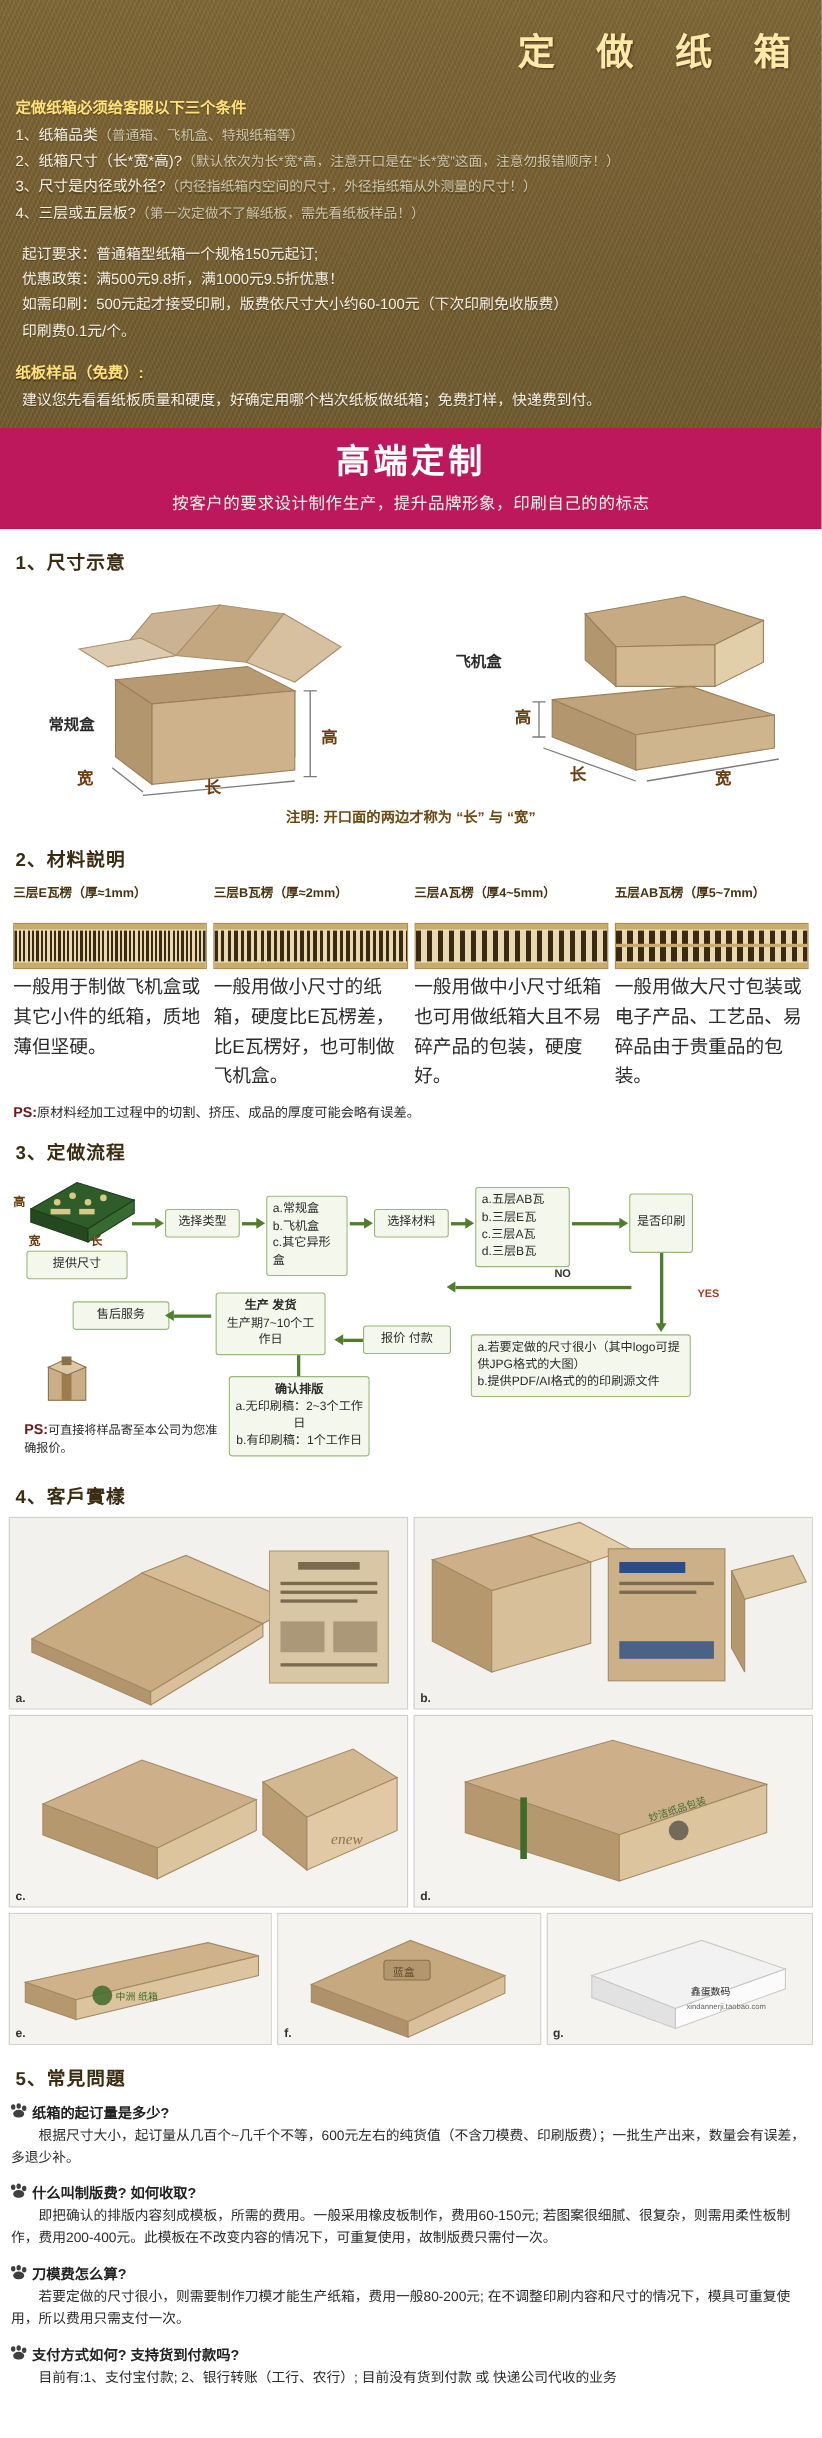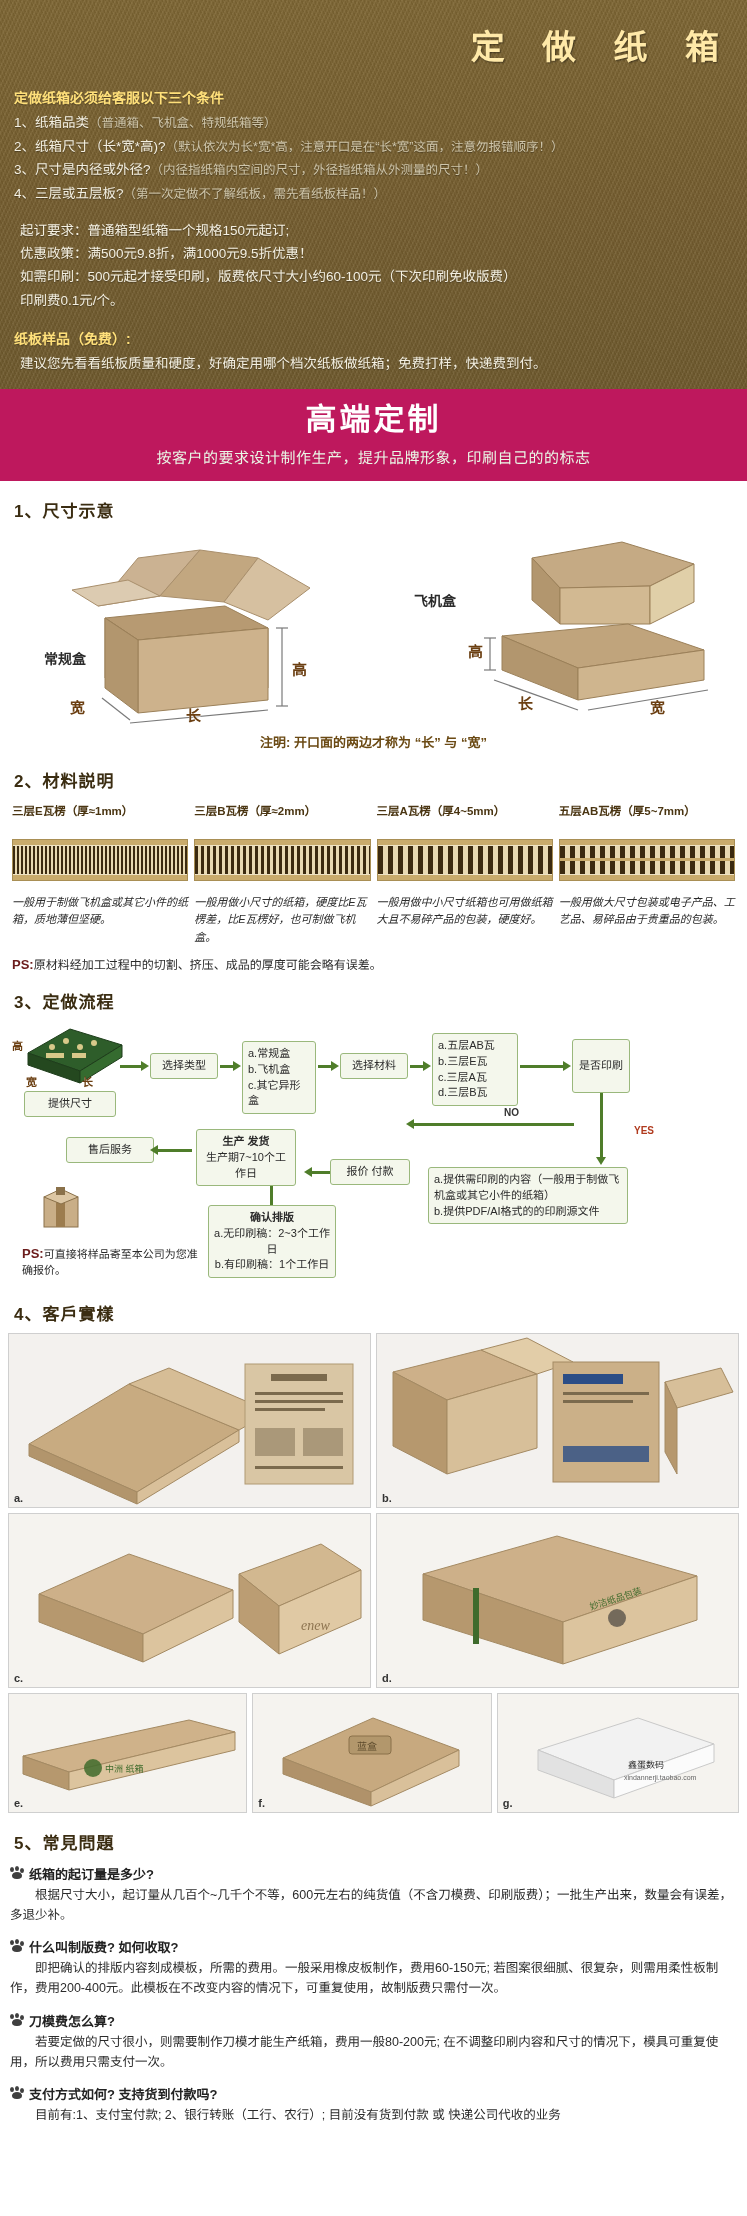--- a/index.html
+++ b/index.html
@@ -111,21 +111,21 @@
     position: absolute; left: 0; right: 0; height: 5px; background: #c9ab6c;
   }
   .flute .liner-top { top: 0; } .flute .liner-bot { bottom: 0; }
   .flute .liner-mid { position:absolute; left:0; right:0; top:50%; margin-top:-2px; height:4px; background:#c9ab6c; }
   .wave {
     position: absolute; left: 0; right: 0;
     background-image: repeating-linear-gradient(90deg,
       #3b2a10 0px, #3b2a10 3px, #e8d9b2 3px, #e8d9b2 7px,
       #3b2a10 7px, #3b2a10 10px, #e8d9b2 10px, #e8d9b2 14px);
   }
-  .mat-txt { font-size: 11px; line-height: 1.6; color: #2b2b2b; margin-top: 13px; font-style: italic; }
+  .mat-txt { font-size: 17px; line-height: 1.6; color: #2b2b2b; margin-top: 3px; }
   .ps-note { font-size: 12px; color: #2b2b2b; margin: 8px 0 0 2px; }
   .ps-note b { color: #6b1b1b; font-size: 13px; }
 
   
   .flow { position: relative; height: 265px; margin-top: 4px; }
   .fbox {
     position: absolute;
     border: 1px solid #9ab87c;
     background: #f4f7ec;
     border-radius: 3px;
@@ -389,21 +389,21 @@
 
       <div class="fbox" style="left:562px; top:20px; width:58px; height:54px; display:flex; align-items:center; justify-content:center;">
         <span>是否印刷</span>
       </div>
 
       <div class="arrow v" style="left:590px; top:74px; height:66px;"></div>
       <div class="ahead d" style="left:586px; top:138px;"></div>
       <span class="flow-tag" style="left:624px; top:106px;">YES</span>
 
       <div class="fbox left" style="left:418px; top:148px; width:200px;">
-        <span>a.提供需印刷的内容（一般用于制做飞机盒或其它小件的纸箱）</span><br>
+        <span>a.若要定做的尺寸很小（其中logo可提供JPG格式的大图）</span><br>
         <span>b.提供PDF/AI格式的的印刷源文件</span>
       </div>
 
       <div class="arrow h" style="left:404px; top:104px; width:160px;"></div>
       <div class="ahead l" style="left:396px; top:100px;"></div>
       <span class="flow-tag no" style="left:470px; top:88px;">NO</span>
 
       <div class="fbox" style="left:320px; top:140px; width:80px;">报价 付款</div>
       <div class="arrow h" style="left:302px; top:152px; width:18px;"></div>
       <div class="ahead l" style="left:294px; top:148px;"></div>

